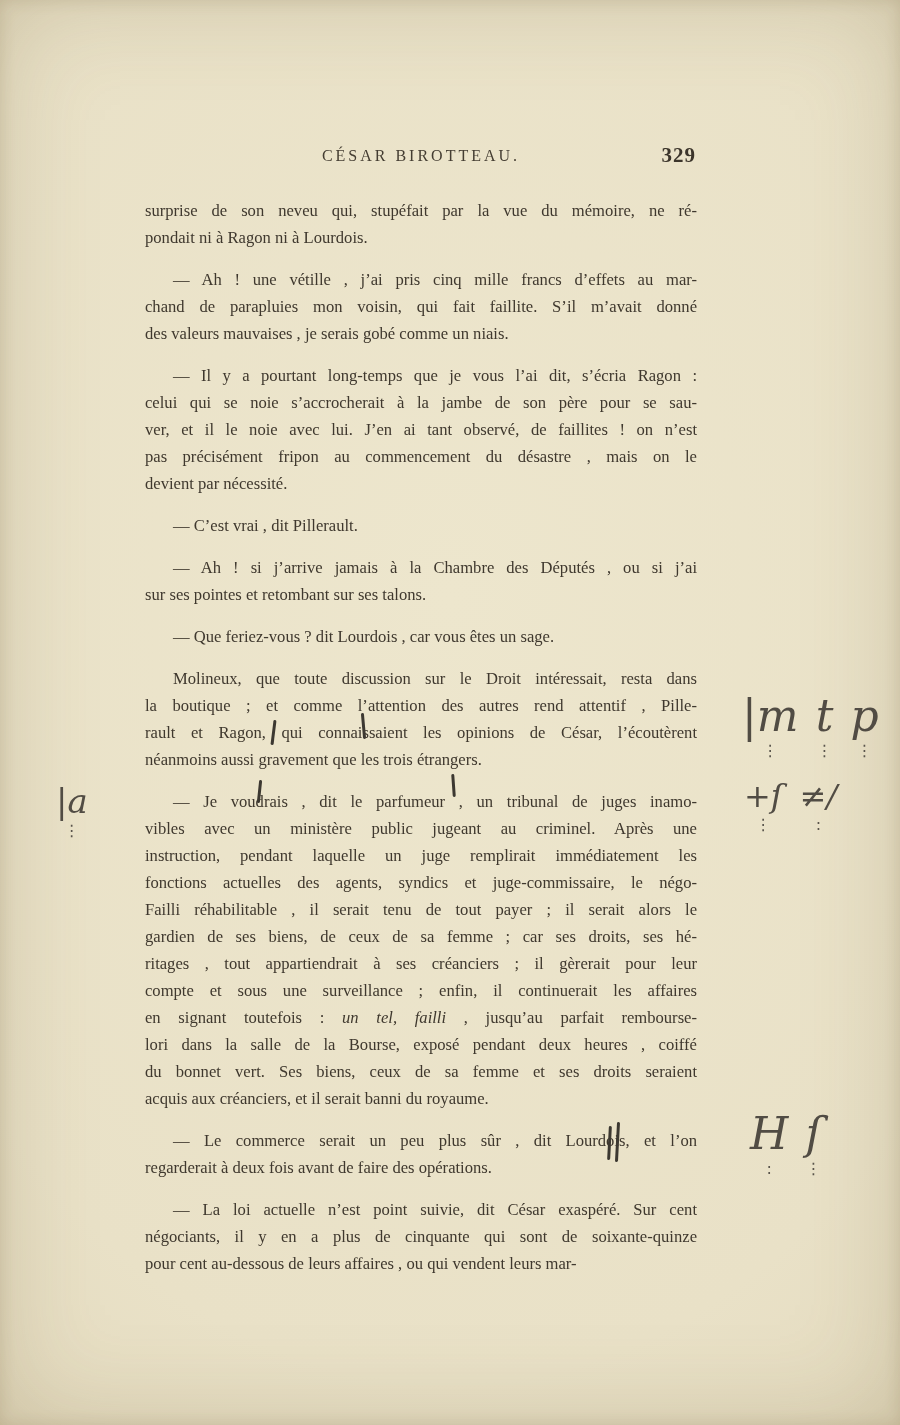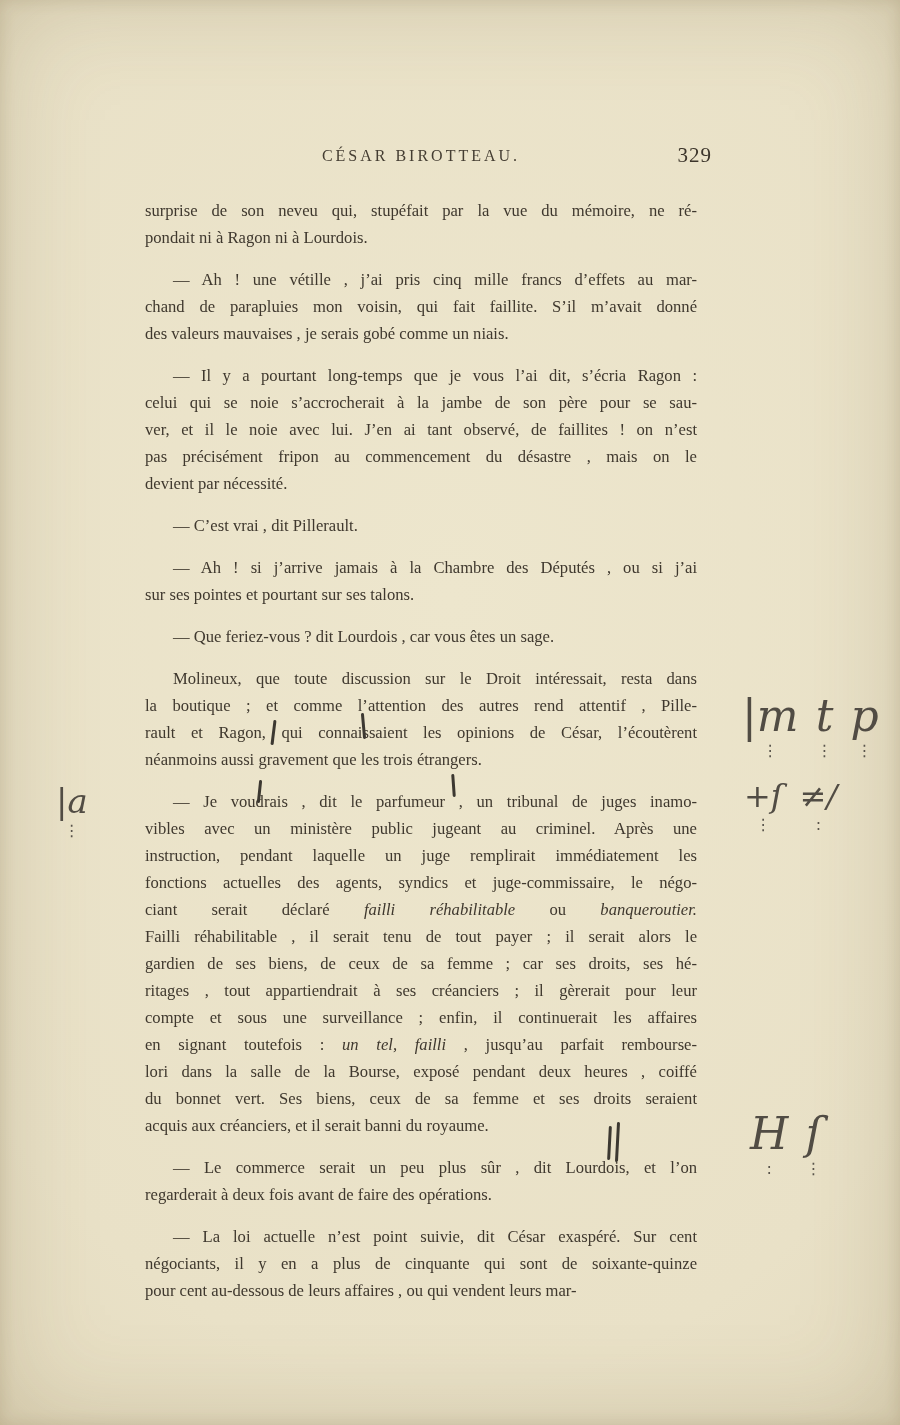--- a/index.html
+++ b/index.html
@@ -5,21 +5,21 @@
   html,body{margin:0;padding:0;background:#6e6a60;}
   .page{
     position:relative;width:900px;height:1425px;margin:0 auto;overflow:hidden;
     background:radial-gradient(ellipse 120% 100% at 50% 42%, #ede6cd 0%, #e9e1c7 55%, #e1d7ba 85%, #d5caa9 100%);
     box-shadow:inset 0 0 100px rgba(110,90,50,.22), inset 0 0 16px rgba(110,90,50,.18);
     font-family:"Liberation Serif","DejaVu Serif",serif;
     color:#3f382e;
   }
   .page-header{position:absolute;left:130px;top:147px;width:582px;height:26px;}
   .running-title{display:block;text-align:center;font-size:16px;letter-spacing:3px;color:#443d32;}
-  .page-number{position:absolute;right:0;top:-4px;font-size:21px;letter-spacing:1px;color:#3c352b;}
+  .page-number{position:absolute;right:16px;top:-4px;font-size:21px;letter-spacing:1px;color:#3c352b;font-weight:bold;}
   .page-text{position:absolute;left:130px;top:182px;width:582px;font-size:16.6px;line-height:27px;}
   .para{margin:15px;}
   .line{white-space:nowrap;text-align:justify;text-align-last:justify;}
   .line.lastline{text-align:center;text-align-last:left;}
   .line.indent{padding-left:28px;}
   .it{font-style:italic;}
   
   .ann{position:absolute;color:#514c44;font-style:italic;font-family:"DejaVu Serif",serif;}
   .ann .col{display:inline-flex;flex-direction:column;align-items:center;margin-right:12px;vertical-align:top;}
   .ann .g{line-height:1;}
@@ -66,37 +66,36 @@
         <div class="line"><span>celui qui se noie s’accrocherait à la jambe de son père pour se sau-</span></div>
         <div class="line"><span>ver, et il le noie avec lui. J’en ai tant observé, de faillites ! on n’est</span></div>
         <div class="line"><span>pas précisément fripon au commencement du désastre , mais on le</span></div>
         <div class="line lastline"><span>devient par nécessité.</span></div>
       </div>
       <div class="para">
         <div class="line lastline indent"><span>— C’est vrai , dit Pillerault.</span></div>
       </div>
       <div class="para">
         <div class="line indent"><span>— Ah ! si j’arrive jamais à la Chambre des Députés , ou si j’ai</span></div>
-        <div class="line lastline"><span>sur ses pointes et pourtant sur ses talons.</span></div>
+        <div class="line lastline"><span>sur ses pointes et retombant sur ses talons.</span></div>
       </div>
       <div class="para">
         <div class="line lastline indent"><span>— Que feriez-vous ? dit Lourdois , car vous êtes un sage.</span></div>
       </div>
       <div class="para">
         <div class="line indent"><span>Molineux, que toute discussion sur le Droit intéressait, resta dans</span></div>
         <div class="line"><span>la boutique ; et comme l’attention des autres rend attentif , Pille-</span></div>
         <div class="line"><span>rault et Ragon, qui connaissaient les opinions de César, l’écoutèrent</span></div>
         <div class="line lastline"><span>néanmoins aussi gravement que les trois étrangers.</span></div>
       </div>
       <div class="para">
         <div class="line indent"><span>— Je voudrais , dit le parfumeur , un tribunal de juges inamo-</span></div>
         <div class="line"><span>vibles avec un ministère public jugeant au criminel. Après une</span></div>
         <div class="line"><span>instruction, pendant laquelle un juge remplirait immédiatement les</span></div>
         <div class="line"><span>fonctions actuelles des agents, syndics et juge-commissaire, le négo-</span></div>
-        <div class="line"><span>ciant serait déclaré </span><span class="it">failli réhabilitable</span><span> ou </span><span class="it">banqueroutier.</span></div>
         <div class="line"><span>Failli réhabilitable , il serait tenu de tout payer ; il serait alors le</span></div>
         <div class="line"><span>gardien de ses biens, de ceux de sa femme ; car ses droits, ses hé-</span></div>
         <div class="line"><span>ritages , tout appartiendrait à ses créanciers ; il gèrerait pour leur</span></div>
         <div class="line"><span>compte et sous une surveillance ; enfin, il continuerait les affaires</span></div>
         <div class="line"><span>en signant toutefois : </span><span class="it">un tel, failli</span><span> , jusqu’au parfait rembourse-</span></div>
         <div class="line"><span>lori dans la salle de la Bourse, exposé pendant deux heures , coiffé</span></div>
         <div class="line"><span>du bonnet vert. Ses biens, ceux de sa femme et ses droits seraient</span></div>
         <div class="line lastline"><span>acquis aux créanciers, et il serait banni du royaume.</span></div>
       </div>
       <div class="para">

